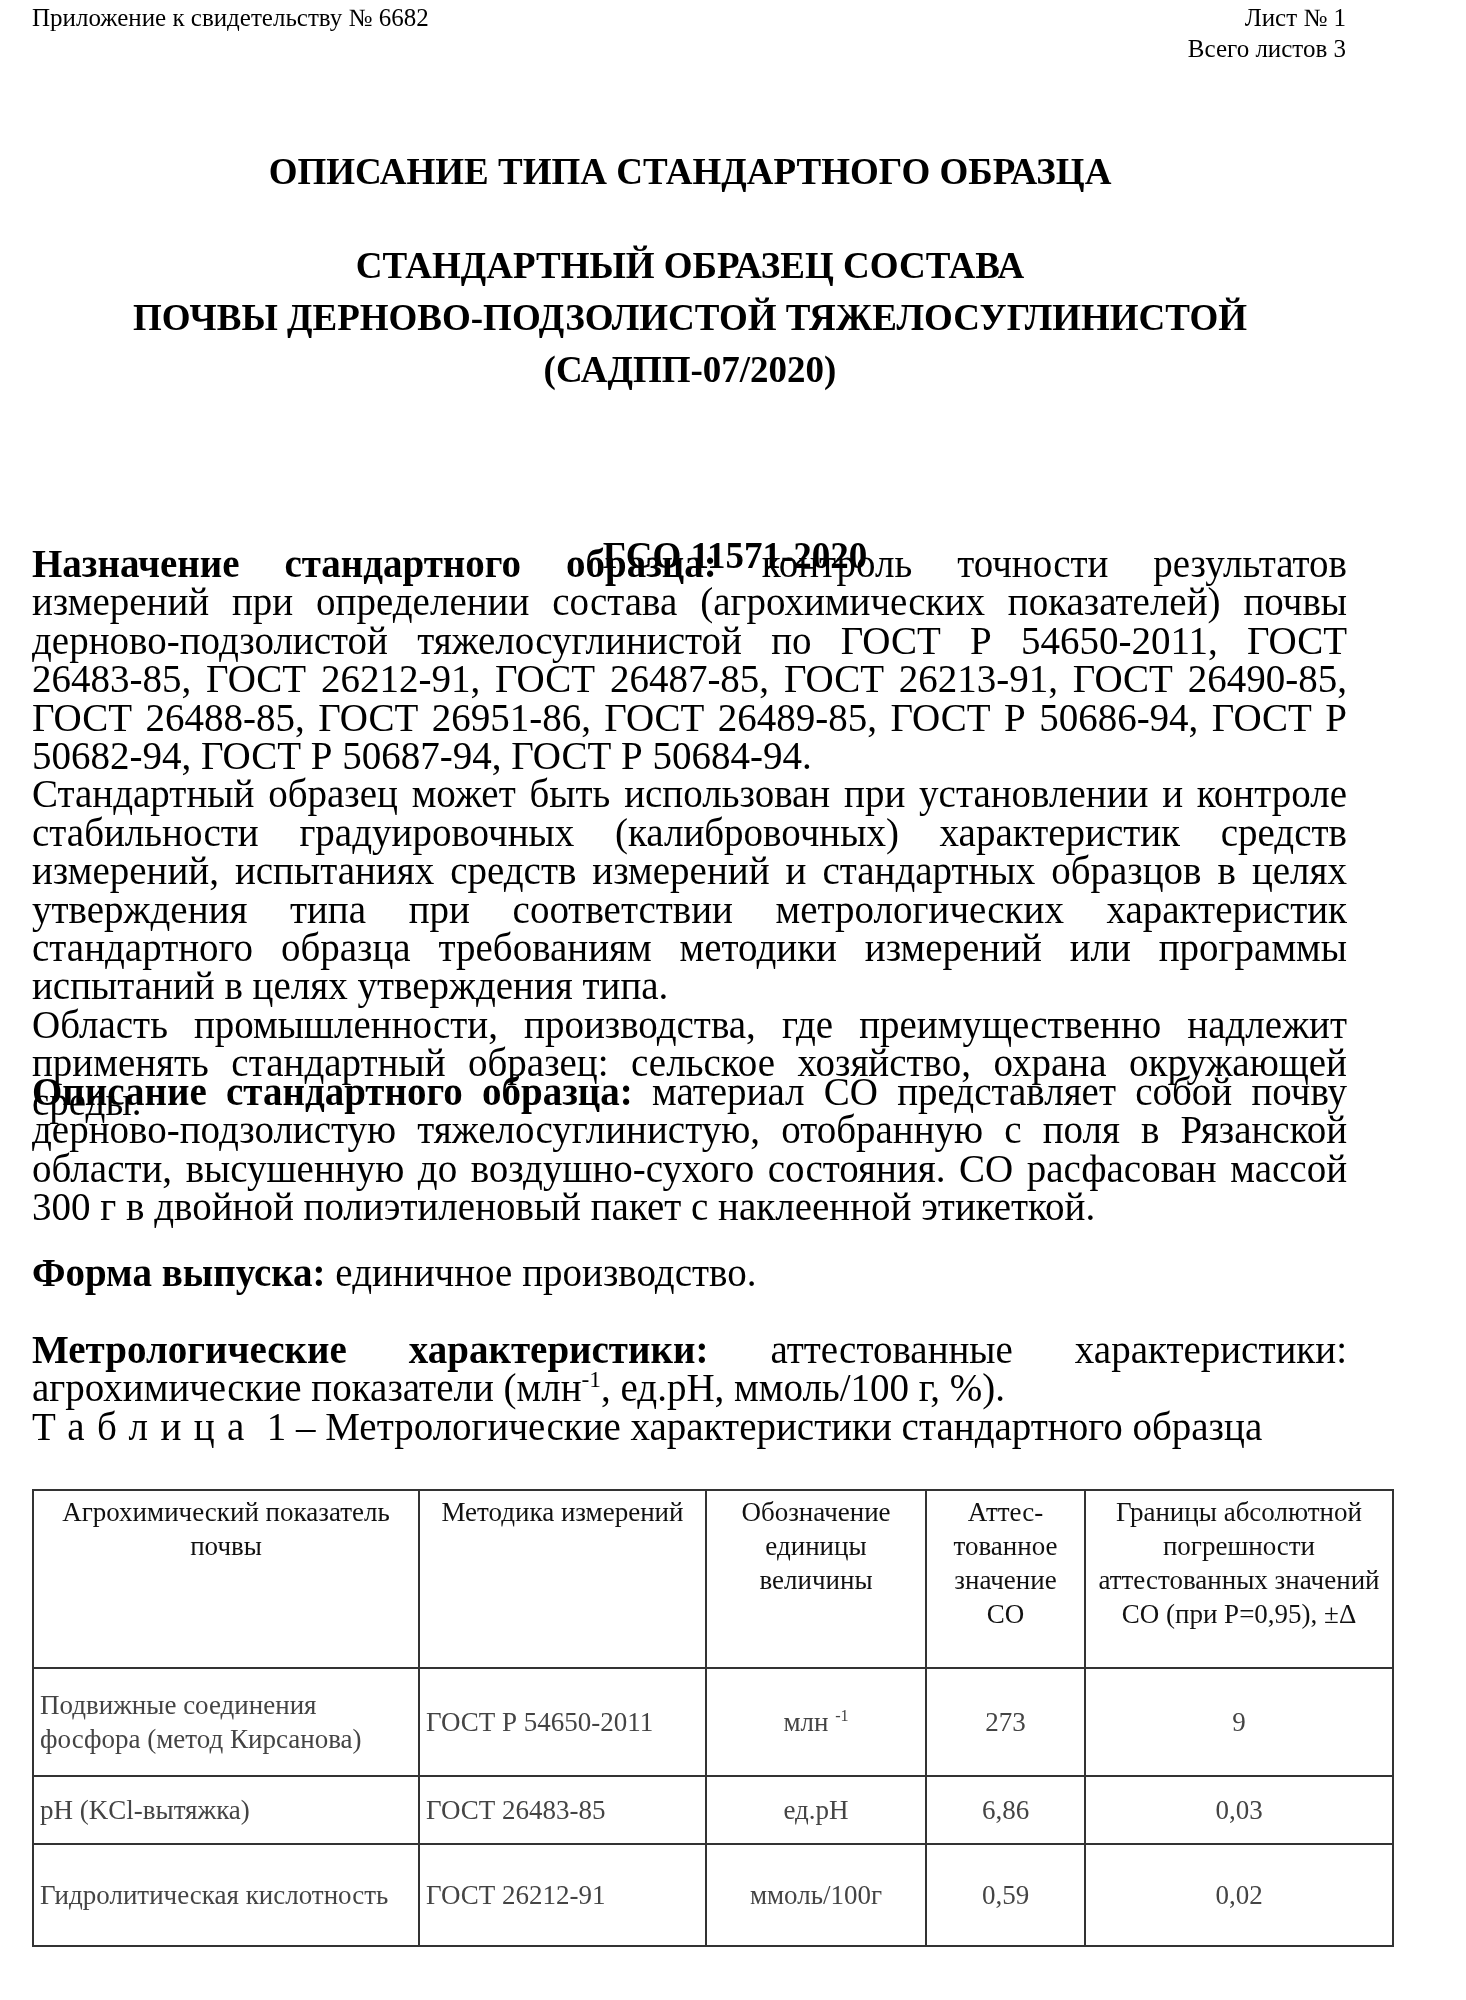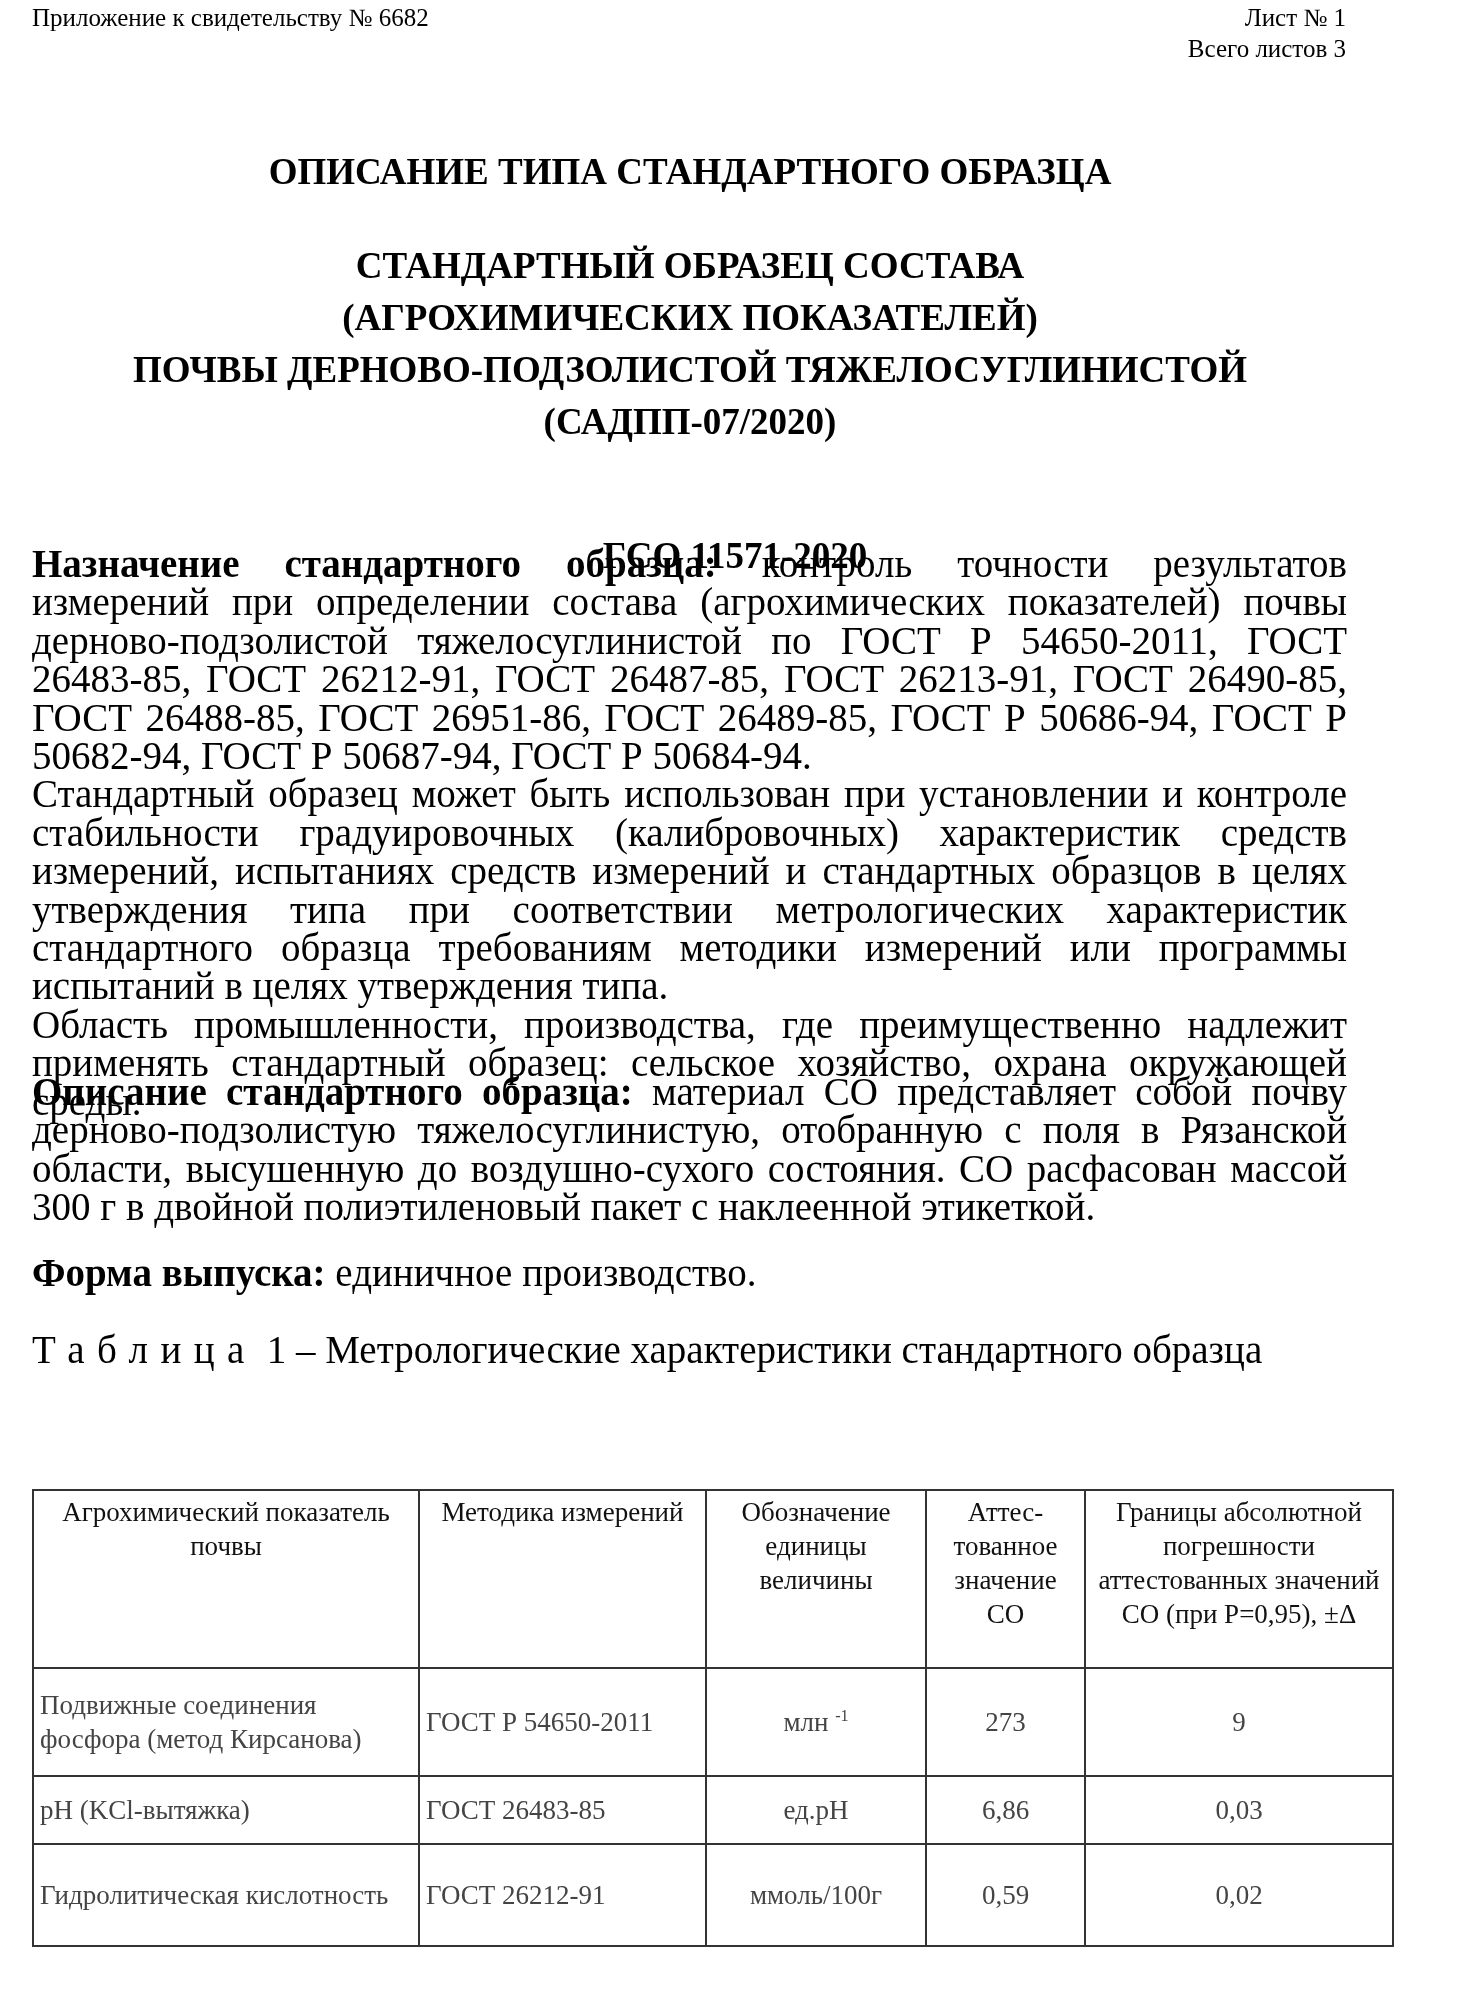--- a/index.html
+++ b/index.html
@@ -68,41 +68,41 @@
   <div>Приложение к свидетельству № 6682</div>
 </div>
 <div class="abs hdr hdr-right">
   <div>Лист № 1</div>
   <div>Всего листов 3</div>
 </div>
 
 <div class="title t1">ОПИСАНИЕ ТИПА СТАНДАРТНОГО ОБРАЗЦА</div>
 <div class="title t2">
   <div>СТАНДАРТНЫЙ ОБРАЗЕЦ СОСТАВА</div>
-  <div>(АГРОХИМИЧЕСКИХ ПОКАЗАТЕЛЕЙ)</div>
   <div>ПОЧВЫ ДЕРНОВО-ПОДЗОЛИСТОЙ ТЯЖЕЛОСУГЛИНИСТОЙ</div>
   <div>(САДПП-07/2020)</div>
 </div>
 <div class="title t3">ГСО 11571-2020</div>
 
 <div class="para p1">
   <p><b>Назначение стандартного образца:</b><span> контроль точности результатов измерений при определении состава (агрохимических показателей) почвы дерново-подзолистой тяжелосуглинистой по ГОСТ Р 54650-2011, ГОСТ 26483-85, ГОСТ 26212-91, ГОСТ 26487-85, ГОСТ 26213-91, ГОСТ 26490-85, ГОСТ 26488-85, ГОСТ 26951-86, ГОСТ 26489-85, ГОСТ Р 50686-94, ГОСТ Р 50682-94, ГОСТ Р 50687-94, ГОСТ Р 50684-94.</span></p>
   <p>Стандартный образец может быть использован при установлении и контроле стабильности градуировочных (калибровочных) характеристик средств измерений, испытаниях средств измерений и стандартных образцов в целях утверждения типа при соответствии метрологических характеристик стандартного образца требованиям методики измерений или программы испытаний в целях утверждения типа.</p>
   <p>Область промышленности, производства, где преимущественно надлежит применять стандартный образец: сельское хозяйство, охрана окружающей среды.</p>
 </div>
 
 <div class="para p2">
   <p><b>Описание стандартного образца:</b><span> материал СО представляет собой почву дерново-подзолистую тяжелосуглинистую, отобранную с поля в Рязанской области, высушенную до воздушно-сухого состояния. СО расфасован массой 300 г в двойной полиэтиленовый пакет с наклеенной этикеткой.</span></p>
 </div>
 
 <div class="para p3">
   <p><b>Форма выпуска:</b><span> единичное производство.</span></p>
 </div>
 
 <div class="para p4">
+  <p><b>Метрологические характеристики:</b><span> аттестованные характеристики: агрохимические показатели (млн</span><sup>-1</sup><span>, ед.рН, ммоль/100 г, %).</span></p>
   <p class="caption"><span class="spaced">Таблица</span><span> 1 – Метрологические характеристики стандартного образца</span></p>
 </div>
 
 <table class="metro">
   <thead>
     <tr>
       <th class="c1">Агрохимический показатель почвы</th>
       <th class="c2">Методика измерений</th>
       <th class="c3">Обозначение единицы величины</th>
       <th class="c4">Аттес-тованное значение СО</th>

